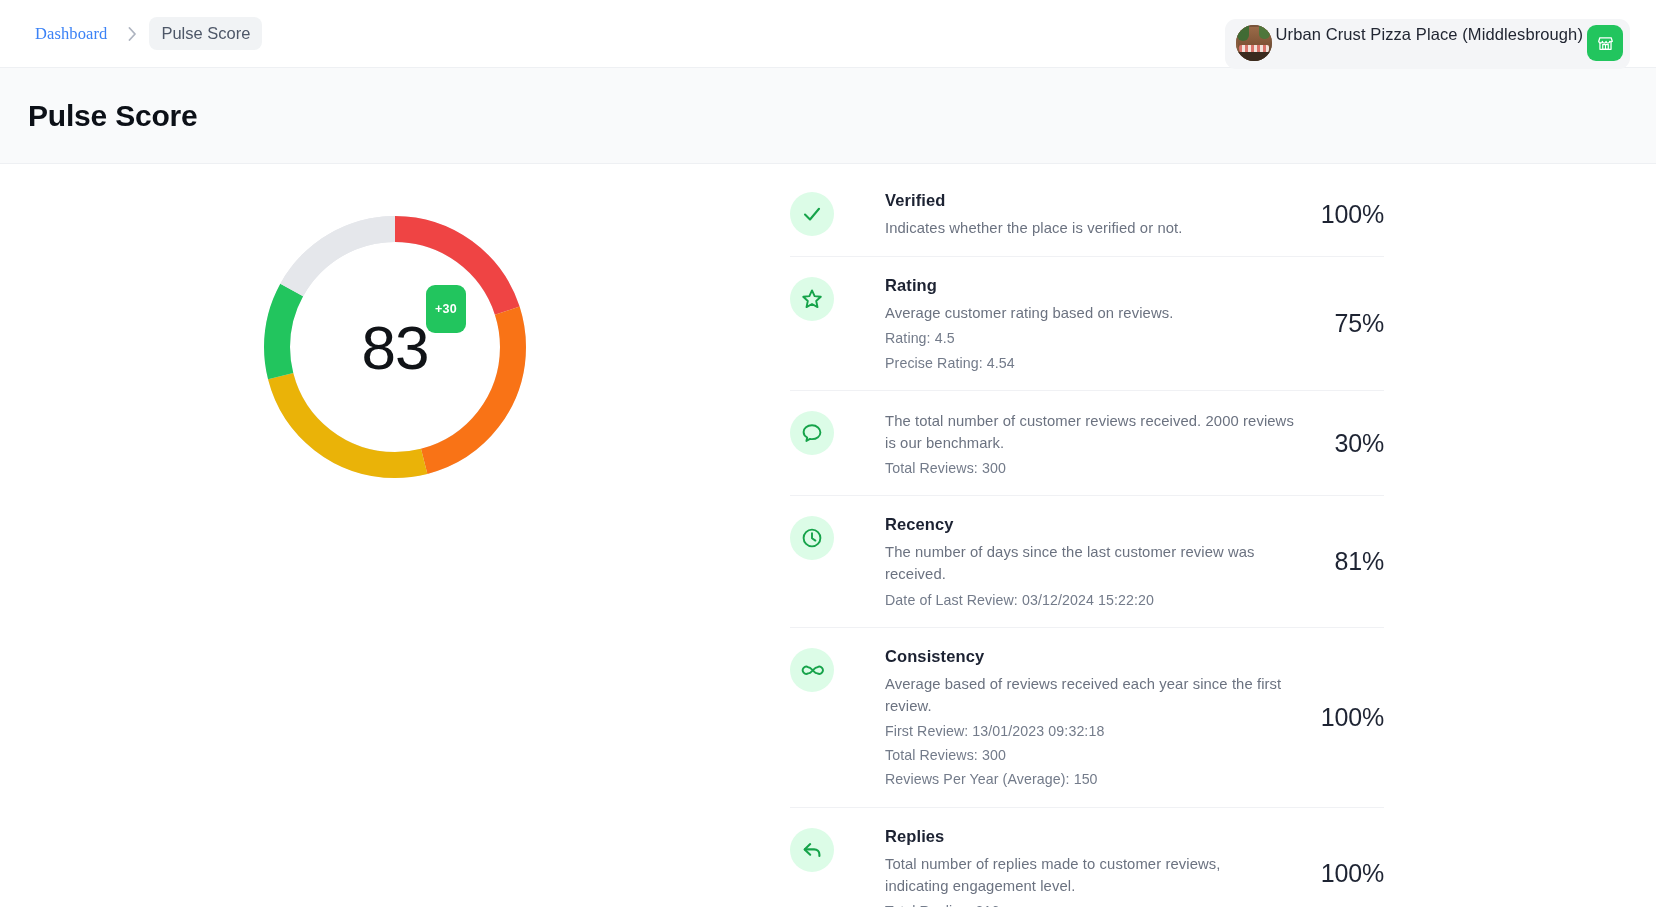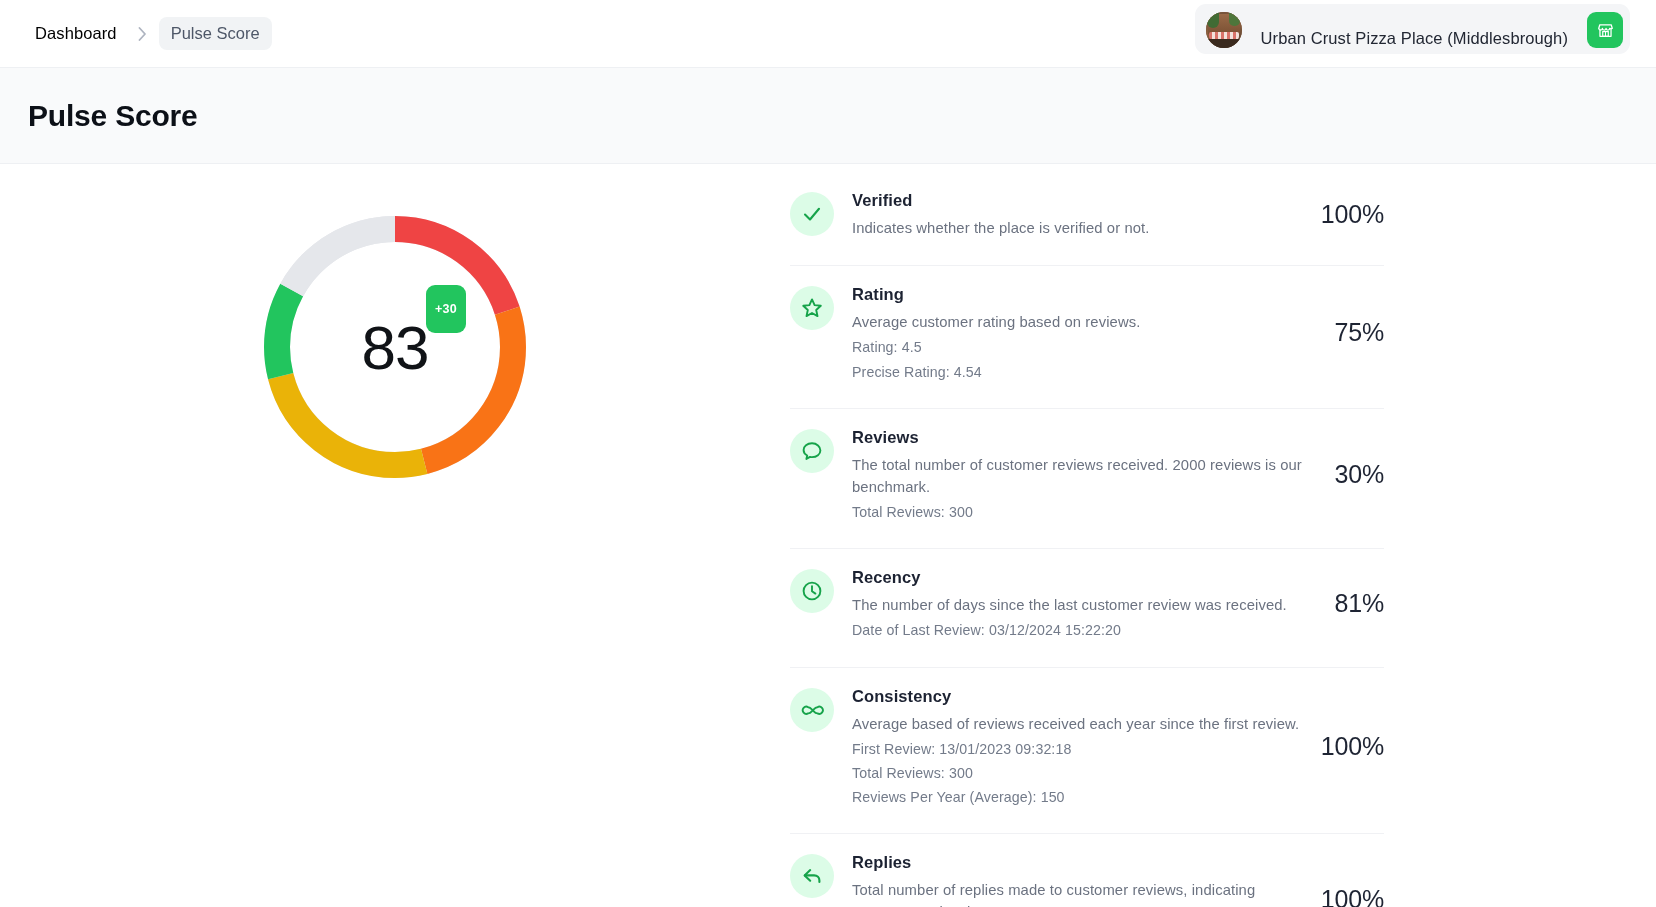--- a/index.html
+++ b/index.html
@@ -24,49 +24,50 @@
     padding: 0 26px;
   }
 
   .breadcrumb {
     display: flex;
     align-items: center;
     gap: 6px;
   }
   .crumb {
     font-size: 16.5px;
-    color: #000000;
+    color: #3b82f6;
     padding: 7px 9px;
     border-radius: 7px;
     letter-spacing: .1px;
+    font-family: Liberation Serif, serif;
   }
   .crumb-sep {
     color: #aeb4c0;
     font-size: 15px;
     padding: 0 6px;
     display: flex;
     align-items: center;
   }
   .crumb-sep svg { display: block; }
   .crumb-current {
     background: #f1f3f5;
     color: #4e5768;
     font-size: 16.5px;
     padding: 7px 12px;
     border-radius: 8px;
   }
 
   .place-chip {
     position: absolute;
     right: 26px;
-    top: 4px;
+    top: 19px;
     height: 50px;
     display: flex;
-    align-items: flex-end;
-    gap: 19px;
+    align-items: flex-start;
+    gap: 4px;
     background: #f4f5f7;
     border-radius: 11px;
     padding: 6px 7px 6px 11px;
   }
   .avatar {
     width: 36px; height: 36px;
     border-radius: 50%;
     flex: none;
     overflow: hidden;
     position: relative;
@@ -156,23 +157,24 @@
 
   
   .metrics {
     flex: 1;
     padding-right: 272px;
     padding-top: 8px;
   }
   .metric-row {
     display: flex;
     align-items: flex-start;
-    padding: 18px 0 26px 0;
+    padding: 18px 0 17px 0;
     border-bottom: 1px solid #f0f1f4;
     position: relative;
+    gap: 33px;
   }
   .metric-row:last-child { border-bottom: none; }
 
   .m-icon {
     width: 44px; height: 44px;
     border-radius: 50%;
     background: #dcfce7;
     display: flex; align-items: center; justify-content: center;
     flex: none;
     margin-top: 2px;
@@ -297,21 +299,20 @@
         </div>
         <div class="m-value">75%</div>
       </div>
       <div class="metric-row">
         <div class="m-icon">
           <svg width="24" height="24" viewBox="0 0 24 24">
             <path d="M12 4.3 C7.2 4.3 3.6 7.3 3.6 11 C3.6 13.3 5 15.3 7.2 16.5 L6.4 20 L10 17.9 C10.6 18 11.3 18.1 12 18.1 C16.8 18.1 20.4 15.1 20.4 11.4 C20.4 7.6 16.8 4.3 12 4.3 Z" stroke="#16a34a" stroke-width="1.9" fill="none" stroke-linejoin="round"></path>
           </svg>
         </div>
         <div class="m-body">
-          <div class="m-title">Reviews</div>
           <div class="m-desc">The total number of customer reviews received. 2000 reviews is our benchmark.</div>
           <div class="m-sub">Total Reviews: 300</div>
         </div>
         <div class="m-value">30%</div>
       </div>
       <div class="metric-row">
         <div class="m-icon">
           <svg width="24" height="24" viewBox="0 0 24 24">
             <circle cx="12" cy="12" r="8.4" stroke="#16a34a" stroke-width="1.9" fill="none"></circle>
             <path d="M12 7.1 V12.2 L15.4 14.6" stroke="#16a34a" stroke-width="1.9" fill="none" stroke-linecap="round" stroke-linejoin="round"></path>

